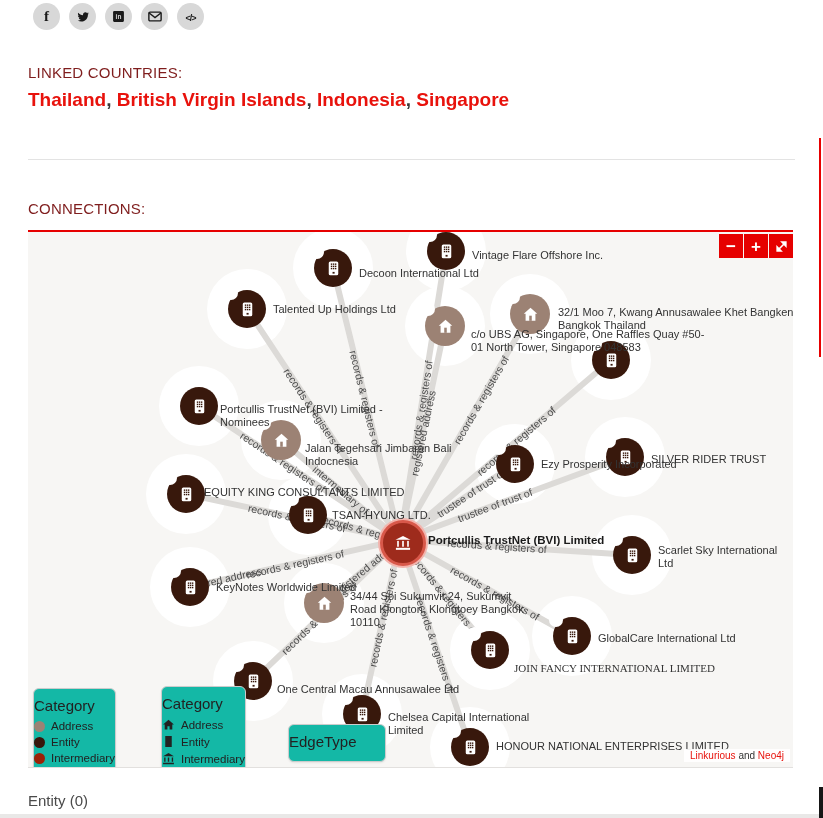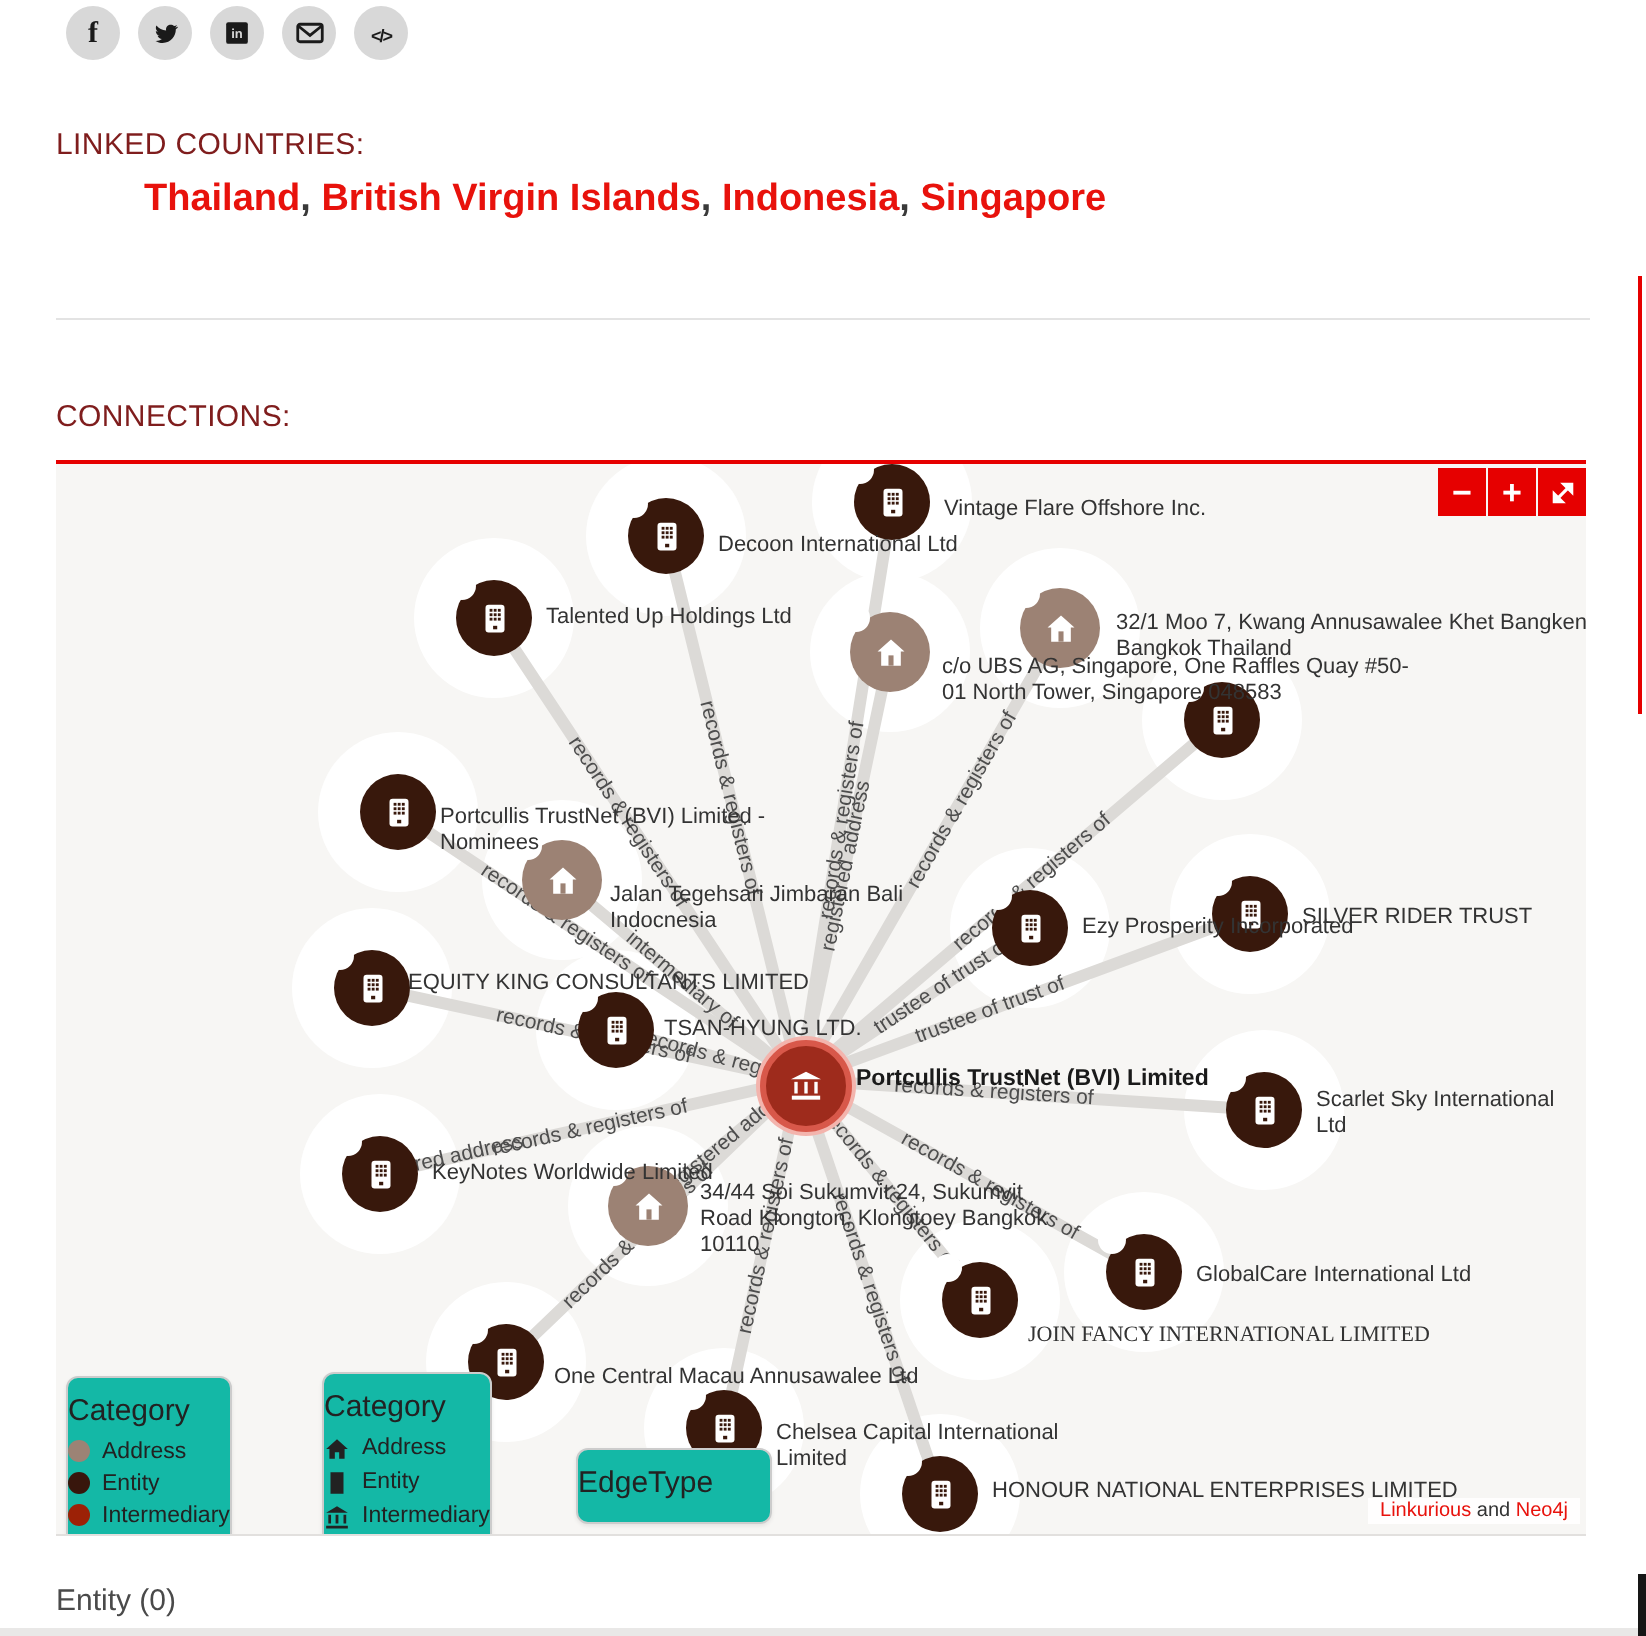--- a/index.html
+++ b/index.html
@@ -10,21 +10,21 @@
   .share-btn{width:27px;height:27px;border-radius:50%;background:#d8d8d8;border:0;cursor:pointer;
              display:flex;align-items:center;justify-content:center;color:#1a1a1a;padding:0;}
   .share-btn svg{display:block;}
   .share-glyph{font-weight:bold;font-size:13px;line-height:1;color:#1a1a1a;}
   .share-glyph.small{font-size:9px;letter-spacing:-1px;}
   
   .section-heading{position:absolute;color:#7f1d1d;font-size:15px;letter-spacing:.2px;}
   #linked-heading{left:28px;top:64px;}
   #connections-heading{left:28px;top:200px;}
   #countries{position:absolute;left:28px;top:86px;width:750px;font-size:19px;font-weight:bold;
-             line-height:28px;color:#3a3a3a;margin-left:44px;}
+             line-height:28px;color:#3a3a3a;}
   #countries a{color:#e8120c;text-decoration:none;cursor:pointer;}
   .divider{position:absolute;background:#e3e3e3;}
   #divider-top{left:28px;top:159px;width:767px;height:1px;}
   #divider-bottom{left:0;top:814px;width:823px;height:4px;background:#e9e8e7;}
   #red-edge-line{position:absolute;left:819px;top:138px;width:2px;height:219px;background:#e60000;}
   #scrollbar-thumb{position:absolute;left:819px;top:787px;width:4px;height:31px;background:#161616;}
   
   #graph{position:absolute;left:28px;top:230px;width:765px;height:535px;background:#f7f6f4;
          border-top:2px solid #e60000;border-bottom:1px solid #e2e0de;overflow:hidden;}
   .halo{position:absolute;border-radius:50%;background:#fff;z-index:1;}
@@ -35,21 +35,21 @@
   .node.entity{background:#38180c;width:38px;height:38px;}
   .node.address{background:#9c8274;width:40px;height:40px;}
   .node.intermediary{background:#9e2b1c;width:40px;height:40px;border:3px solid #d8584a;box-shadow:0 0 0 2px #f3b4ad;}
   .node svg{display:block;}
   .node-label{position:absolute;z-index:5;font-size:11px;line-height:13px;color:#333;pointer-events:none;}
   .node-label.bold{font-weight:bold;font-size:11.5px;color:#1a1a1a;}
   
   .legend{position:absolute;z-index:6;background:#14b8a6;border:1px solid #ccc;border-radius:6px;
           padding:8px 0;box-shadow:0 1px 2px rgba(0,0,0,.08);}
   .legend-title{font-size:15px;color:#222;margin-bottom:6px;}
-  .legend-item{display:flex;align-items:flex-start;gap:6px;font-size:11.5px;color:#222;margin-top:4px;}
+  .legend-item{display:flex;align-items:flex-end;gap:6px;font-size:11.5px;color:#222;margin-top:4px;}
   .legend-dot{width:11px;height:11px;border-radius:50%;flex:0 0 auto;}
   .legend-icon{width:13px;height:13px;flex:0 0 auto;color:#222;}
   
   #graph-controls{position:absolute;z-index:7;left:691px;top:2px;display:flex;gap:1px;}
   .ctrl-btn{width:24px;height:24px;background:#e60000;color:#fff;border:0;cursor:pointer;
             font-size:17px;font-weight:bold;line-height:1;display:flex;align-items:center;justify-content:center;padding:0;}
   #attribution{position:absolute;z-index:6;right:3px;bottom:5px;background:rgba(255,255,255,.9);
                padding:1px 6px;font-size:10px;color:#333;}
   #attribution a{color:#e8120c;text-decoration:none;cursor:pointer;}
   

